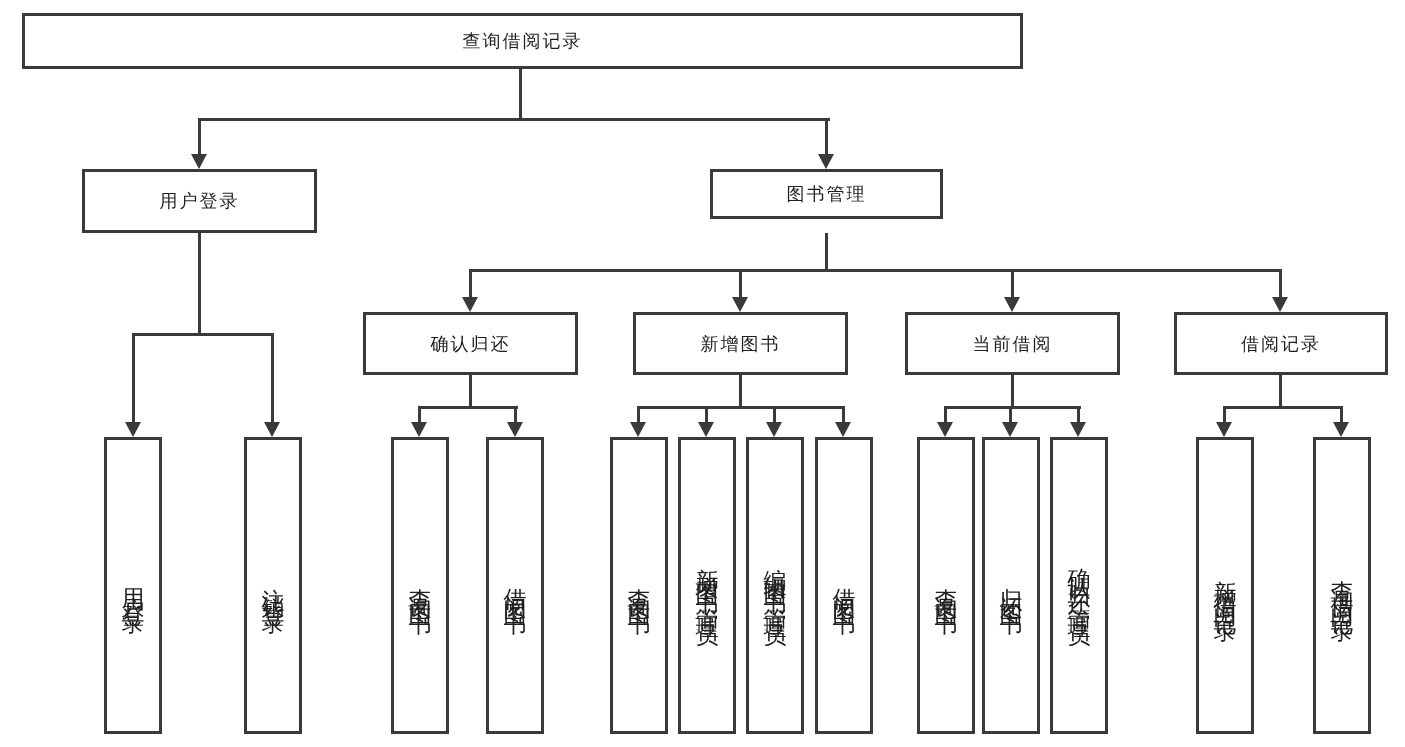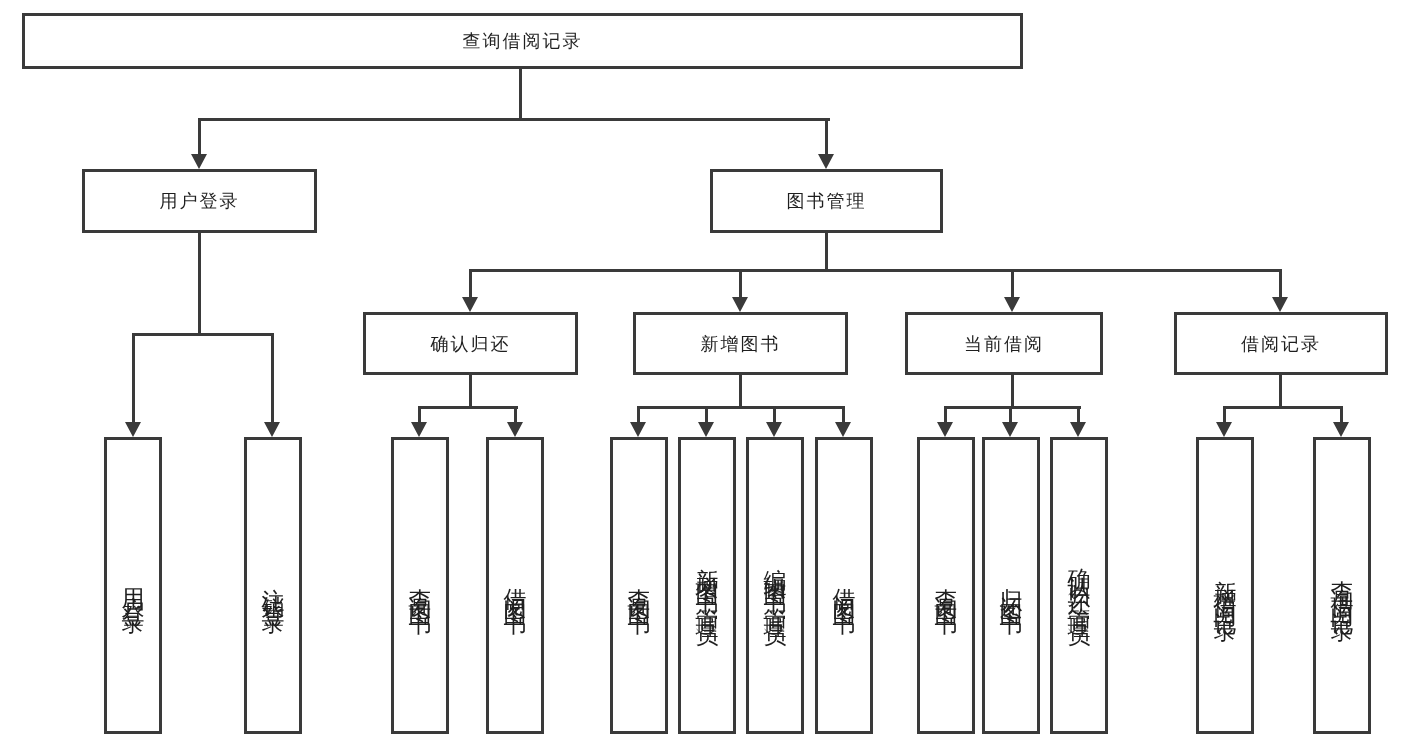--- a/index.html
+++ b/index.html
@@ -128,31 +128,31 @@
   <div class="ln" style="left:1340px; top:406px; width:3px; height:17px;"></div>
   <div class="ah" style="left:1333px; top:422px;"></div>
 
   <div class="bx" style="left:22px; top:13px; width:1001px; height:56px;">
     <span class="h-label">查询借阅记录</span>
   </div>
 
   <div class="bx" style="left:82px; top:169px; width:235px; height:64px;">
     <span class="h-label">用户登录</span>
   </div>
-  <div class="bx" style="left:710px; top:169px; width:233px; height:64px;">
+  <div class="bx" style="left:710px; top:169px; width:233px; height:50px;">
     <span class="h-label">图书管理</span>
   </div>
 
   <div class="bx" style="left:363px; top:312px; width:215px; height:63px;">
     <span class="h-label">确认归还</span>
   </div>
   <div class="bx" style="left:633px; top:312px; width:215px; height:63px;">
     <span class="h-label">新增图书</span>
   </div>
-  <div class="bx" style="left:905px; top:312px; width:198px; height:63px;">
+  <div class="bx" style="left:905px; top:312px; width:215px; height:63px;">
     <span class="h-label">当前借阅</span>
   </div>
   <div class="bx" style="left:1174px; top:312px; width:214px; height:63px;">
     <span class="h-label">借阅记录</span>
   </div>
 
   <div class="bx" style="left:104px; top:437px; width:58px; height:297px;">
     <span class="v-label">用户登录</span>
   </div>
   <div class="bx" style="left:244px; top:437px; width:58px; height:297px;">

